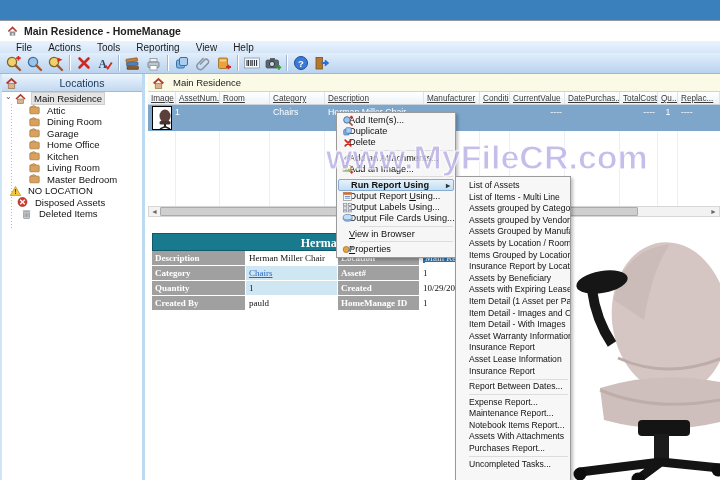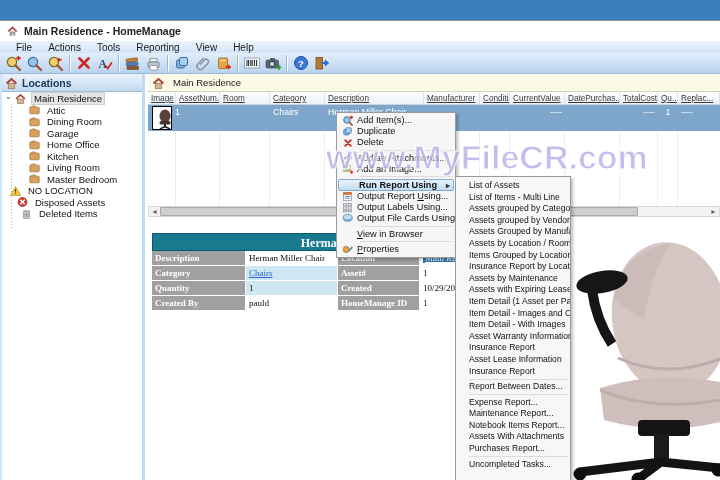--- a/index.html
+++ b/index.html
@@ -18,21 +18,21 @@
   .menubar span { font-size:10px; color:#1a1a1a; padding:0 8px; line-height:13px; cursor:default; }
 
   
   .toolbar { left:0; top:53px; width:720px; height:21px; background:linear-gradient(#e2eefb,#b9d3ee); display:flex; align-items:center; padding-left:3px; border-bottom:1px solid #9cb8d6; }
   .tb-btn { width:21px; height:19px; display:flex; align-items:center; justify-content:center; }
   .tb-sep { width:1px; height:16px; background:#9fb6cf; margin:0 3px; box-shadow:1px 0 0 #fff; }
 
   
   .sidebar { left:0; top:74px; width:145px; height:406px; background:#fff; border-right:3px solid #bcdaf2; border-left:2px solid #cfe5f7; }
   .sb-header { position:absolute; left:0; top:0; width:140px; height:18px; background:linear-gradient(#ecf4fd,#c2d9f0); display:flex; align-items:center; border-bottom:1px solid #9fbcd9; }
-  .sb-title { flex:1; text-align:left; font-size:10.5px; font-weight:bold; color:#17375c; }
+  .sb-title { flex:1; text-align:center; font-size:10.5px; font-weight:normal; color:#17375c; }
   .tree { position:absolute; left:0; top:19px; width:140px; }
   .tree-row { height:11.5px; display:flex; align-items:center; font-size:9.5px; color:#111; cursor:default; white-space:nowrap; }
   .tree-row .lbl { padding:0 2px; }
   .tree-row.sel .lbl { background:#e4e4e4; border:1px solid #cfcfcf; }
   .ind0 { padding-left:3px; } .ind1 { padding-left:26px; } .ind2 { padding-left:7px; }
   .expander { width:9px; font-size:8px; color:#555; }
   .expander::before { content:'⌄'; position:relative; top:-2px; }
   .t-icon { width:14px; height:12px; display:inline-flex; margin-right:3px; flex:none; }
   .guides { position:absolute; left:9px; top:30px; width:1px; height:126px; background-image:repeating-linear-gradient(#b8b8b8 0 1px, transparent 1px 3px); }
 
@@ -63,21 +63,21 @@
   .d-val { background:#fff; color:#111; }
   .d-val.blue { background:#cfe6f3; }
   .d-link { color:#2a66c8; text-decoration:underline; }
   .d-sel { background:#2f78b5; color:#fff; text-decoration:underline; padding:0 2px; }
 
   
   .chair { left:552px; top:240px; width:168px; height:240px; }
 
   
   .cmenu { left:336px; top:112px; width:120px; background:#f6f6f6; border:1px solid #9a9a9a; box-shadow:2px 2px 3px rgba(0,0,0,.25); padding:2px 0; z-index:10; }
-  .cm-item { position:relative; height:11.2px; line-height:11.2px; font-size:9.2px; color:#111; padding-left:20px; white-space:nowrap; cursor:default; }
+  .cm-item { position:relative; height:11.2px; line-height:11.2px; font-size:9.2px; color:#111; padding-left:12px; white-space:nowrap; cursor:default; }
   .cm-item .ic { position:absolute; left:3px; top:0; width:15px; height:11px; display:flex; align-items:center; justify-content:center; }
   .cm-sep { height:1px; background:#dcdcdc; margin:1px 2px 2px 23px; }
   .cm-item.hl { background:linear-gradient(#e6f2fc,#c3def4); border:1px solid #84abd2; border-radius:2px; margin:0 1px; font-weight:bold; height:12px; line-height:11px; }
   .cm-item.hl::after { content:'▸'; position:absolute; right:3px; top:0; font-size:8px; color:#333; }
 
   
   .smenu { left:455px; top:176px; width:116px; height:310px; background:#f7f7f7; border:1px solid #9a9a9a; box-shadow:2px 2px 3px rgba(0,0,0,.25); padding:3px 0 0 0; z-index:11; }
   .sm-item { height:11.6px; line-height:11.6px; font-size:8.6px; color:#111; padding-left:13px; white-space:nowrap; overflow:hidden; cursor:default; }
   .sm-sep { height:1px; background:#dcdcdc; margin:1.5px 2px 1.5px 13px; }
 
@@ -507,21 +507,21 @@
 
   <div class="abs smenu">
     <div class="sm-item">List of Assets</div>
     <div class="sm-item">List of Items - Multi Line</div>
     <div class="sm-item">Assets grouped by Category</div>
     <div class="sm-item">Assets grouped by Vendor</div>
     <div class="sm-item">Assets Grouped by Manufacturer</div>
     <div class="sm-item">Assets by Location / Room</div>
     <div class="sm-item">Items Grouped by Location</div>
     <div class="sm-item">Insurance Report by Location and Room</div>
-    <div class="sm-item">Assets by Maintenance</div>
+    <div class="sm-item">Assets by Beneficiary</div>
     <div class="sm-item">Assets with Expiring Leases</div>
     <div class="sm-item">Item Detail (1 Asset per Page)</div>
     <div class="sm-item">Item Detail - Images and Captions</div>
     <div class="sm-item">Item Detail - With Images</div>
     <div class="sm-item">Asset Warranty Information</div>
     <div class="sm-item">Insurance Report</div>
     <div class="sm-item">Asset Lease Information</div>
     <div class="sm-item">Insurance Report</div>
     <div class="sm-sep"></div>
     <div class="sm-item">Report Between Dates...</div>

